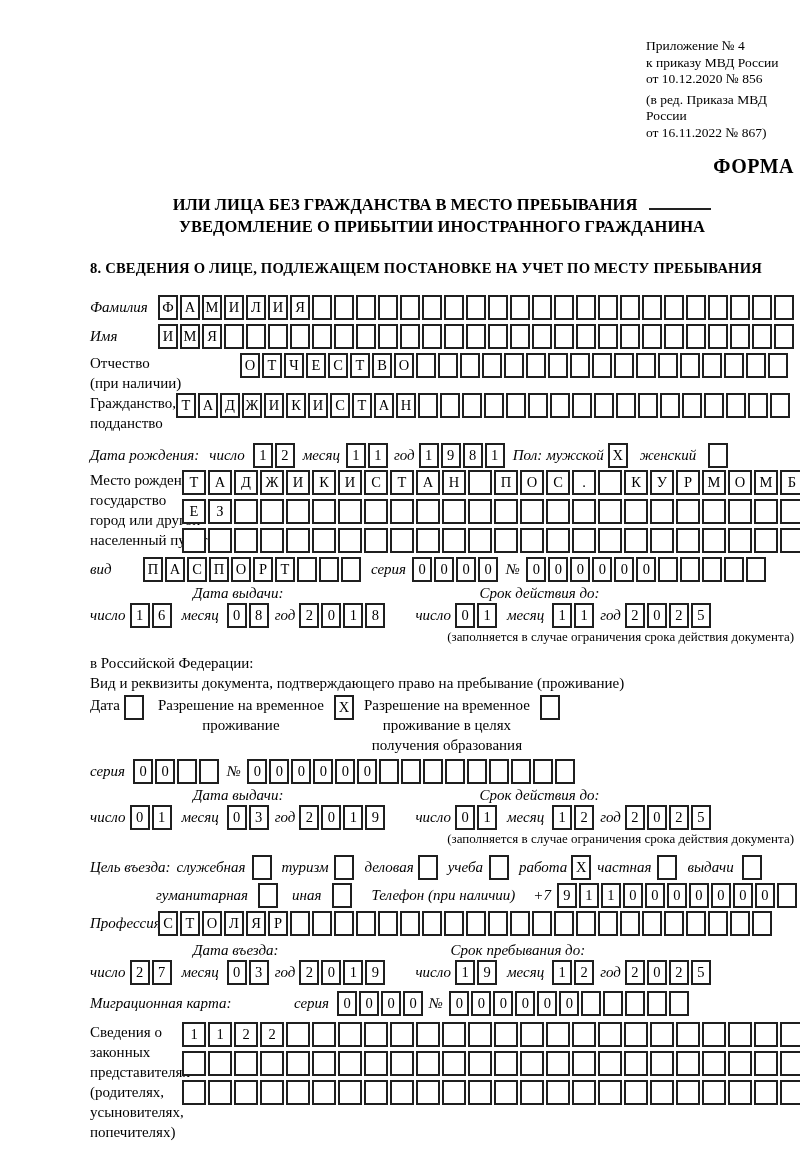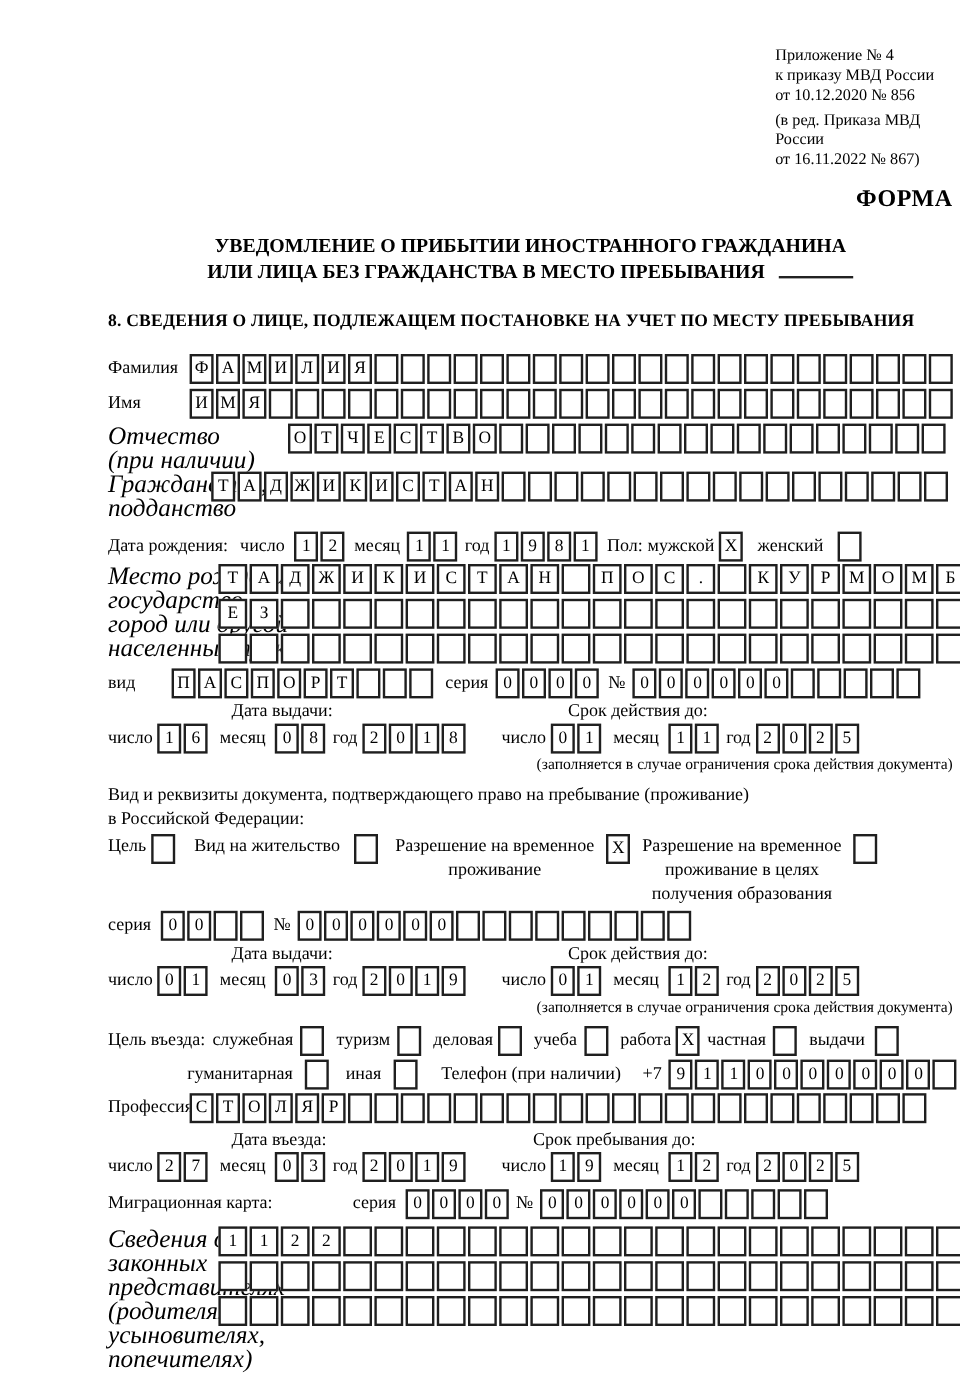--- a/index.html
+++ b/index.html
@@ -11,22 +11,22 @@
   
   .hdr { margin-left:556px; font-size:13.5px; line-height:16.5px; }
   .hdr .mt3 { margin-top:4px; }
   .forma { text-align:right; font-weight:bold; font-size:20px; margin-top:14px; letter-spacing:.5px; }
   .title { text-align:center; font-weight:bold; font-size:16.5px; line-height:22px; margin-top:16px; }
   .uline { display:inline-block; width:62px; height:13px; border-bottom:2px solid #222; margin-left:12px; }
   .sech { font-weight:bold; font-size:14.6px; letter-spacing:.2px; margin-top:22px; margin-bottom:18px; }
 
   .frow { display:flex; align-items:center; margin-bottom:4px; }
   .fstart { align-items:flex-start; }
-  .lbl { font-size:15px; flex:none; white-space:nowrap; }
-  .lines { font-size:21px; line-height:20px; flex:none; white-space:nowrap;font-style:italic; }
+  .lbl { font-size:15px; flex:none; white-space:nowrap;font-style:italic; }
+  .lines { font-size:15px; line-height:20px; flex:none; white-space:nowrap; }
   .boxes { display:flex; flex:none; }
   .cell {
     box-sizing:border-box; flex:none; width:20px; height:25px;
     border:2px solid #1f1f1f; margin-right:2px;
     display:flex; align-items:center; justify-content:center;
     font-size:14.5px; background:#fff;
   }
   .wide .cell { width:24px; }
   .vrows .boxes { margin-bottom:4px; }
 
@@ -58,22 +58,22 @@
     <div>Приложение № 4</div>
     <div>к приказу МВД России</div>
     <div>от 10.12.2020 № 856</div>
     <div class="mt3">(в ред. Приказа МВД России</div>
     <div>от 16.11.2022 № 867)</div>
   </div>
 
   <div class="forma">ФОРМА</div>
 
   <div class="title">
+    <div><span>ИЛИ ЛИЦА БЕЗ ГРАЖДАНСТВА В МЕСТО ПРЕБЫВАНИЯ</span><span class="uline"></span></div>
     <div>УВЕДОМЛЕНИЕ О ПРИБЫТИИ ИНОСТРАННОГО ГРАЖДАНИНА</div>
-    <div><span>ИЛИ ЛИЦА БЕЗ ГРАЖДАНСТВА В МЕСТО ПРЕБЫВАНИЯ</span><span class="uline"></span></div>
   </div>
 
   <div class="sech">8. СВЕДЕНИЯ О ЛИЦЕ, ПОДЛЕЖАЩЕМ ПОСТАНОВКЕ НА УЧЕТ ПО МЕСТУ ПРЕБЫВАНИЯ</div>
 
   <div class="frow">
     <span class="lbl w68">Фамилия</span>
     <span class="boxes">
         <span class="cell">Ф</span>
         <span class="cell">А</span>
         <span class="cell">М</span>
@@ -408,33 +408,27 @@
       <span class="boxes ml4">
           <span class="cell">2</span>
           <span class="cell">0</span>
           <span class="cell">2</span>
           <span class="cell">5</span>
         </span>
     </span>
   </div>
   <div class="note">(заполняется в случае ограничения срока действия документа)</div>
 
+  <div class="intro">в Российской Федерации:</div>
   <div class="intro">Вид и реквизиты документа, подтверждающего право на пребывание (проживание)</div>
-  <div class="intro">в Российской Федерации:</div>
 
   <div class="optgrid">
     <span class="opt">
-      <span class="optlbl">Цель</span>
-      <span class="boxes ml4">
-          <span class="cell"></span>
-        </span>
-    </span>
-    <span class="opt ml14">
-      <span class="optlbl">Вид на жительство</span>
-      <span class="boxes ml12">
+      <span class="optlbl">Дата</span>
+      <span class="boxes ml4">
           <span class="cell"></span>
         </span>
     </span>
     <span class="opt ml12">
       <span class="optlbl">
         <span style="display:block">Разрешение на временное</span>
         <span style="display:block">проживание</span>
       </span>
       <span class="boxes ml10">
           <span class="cell">X</span>

